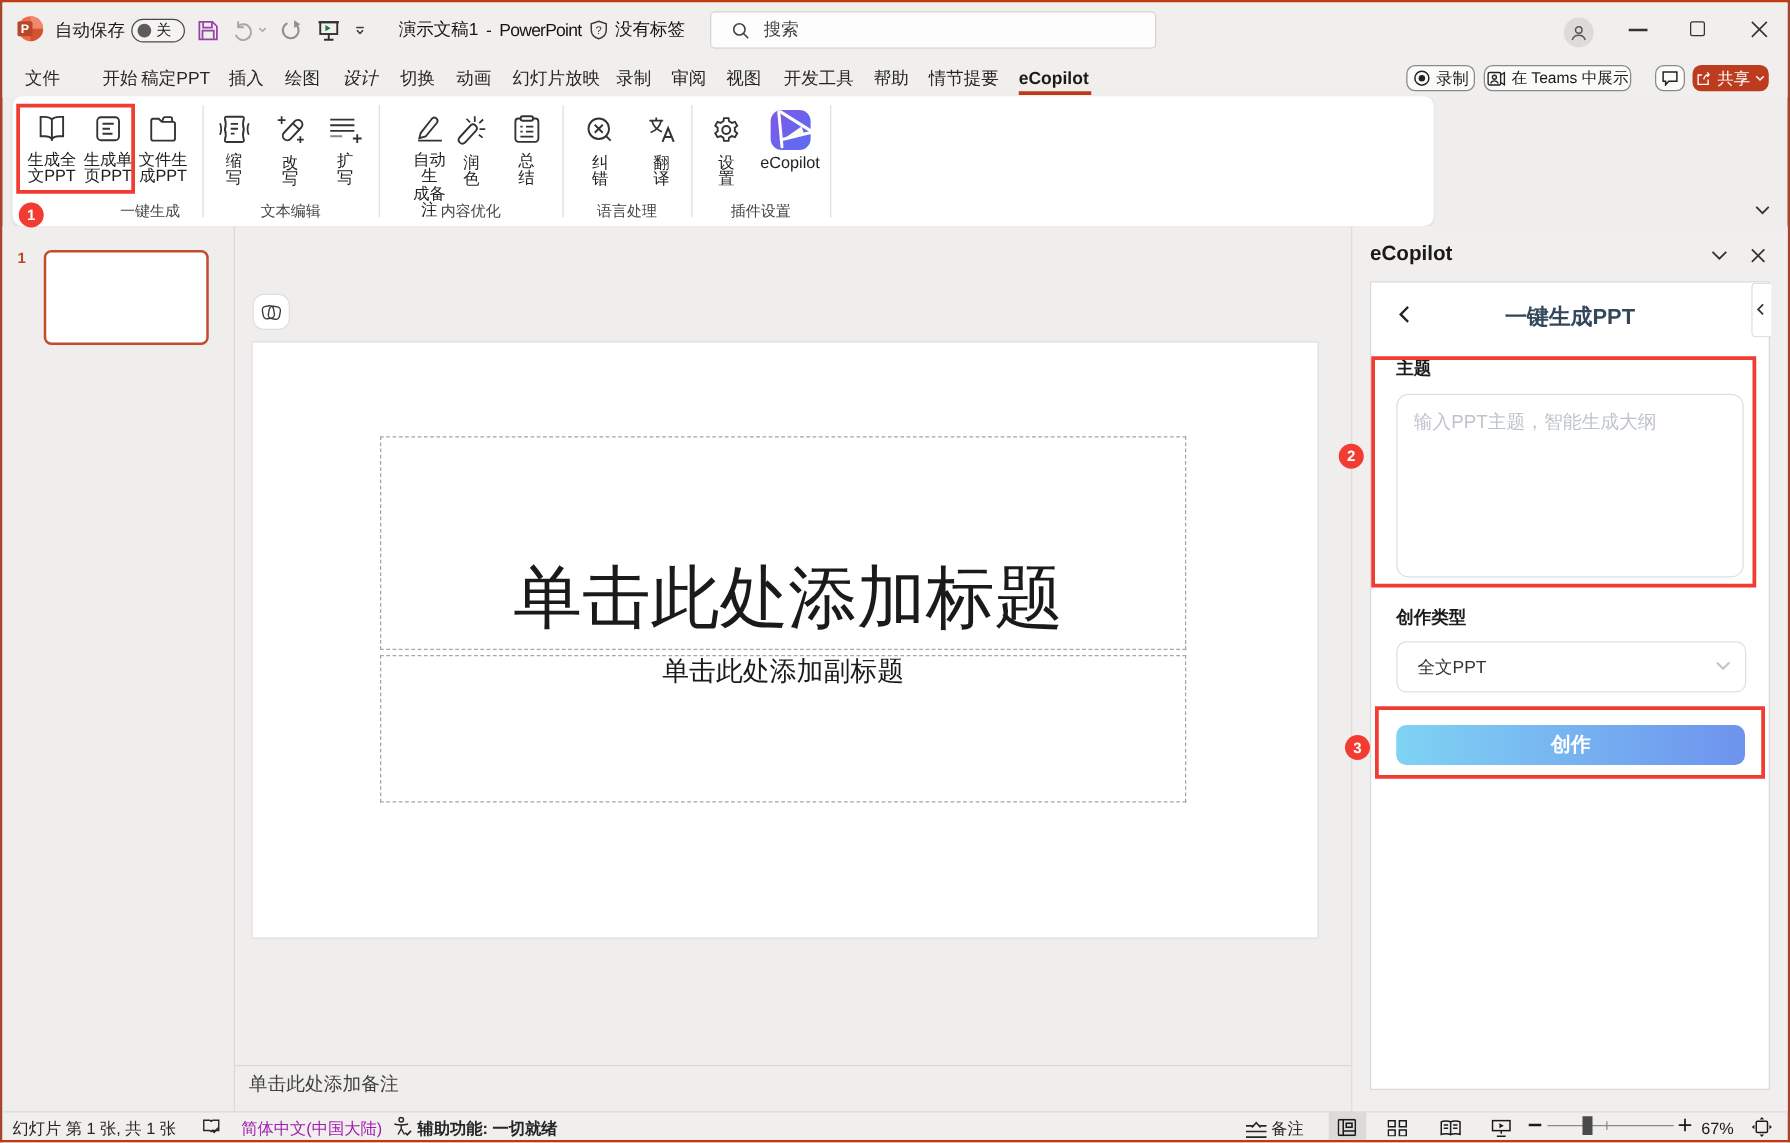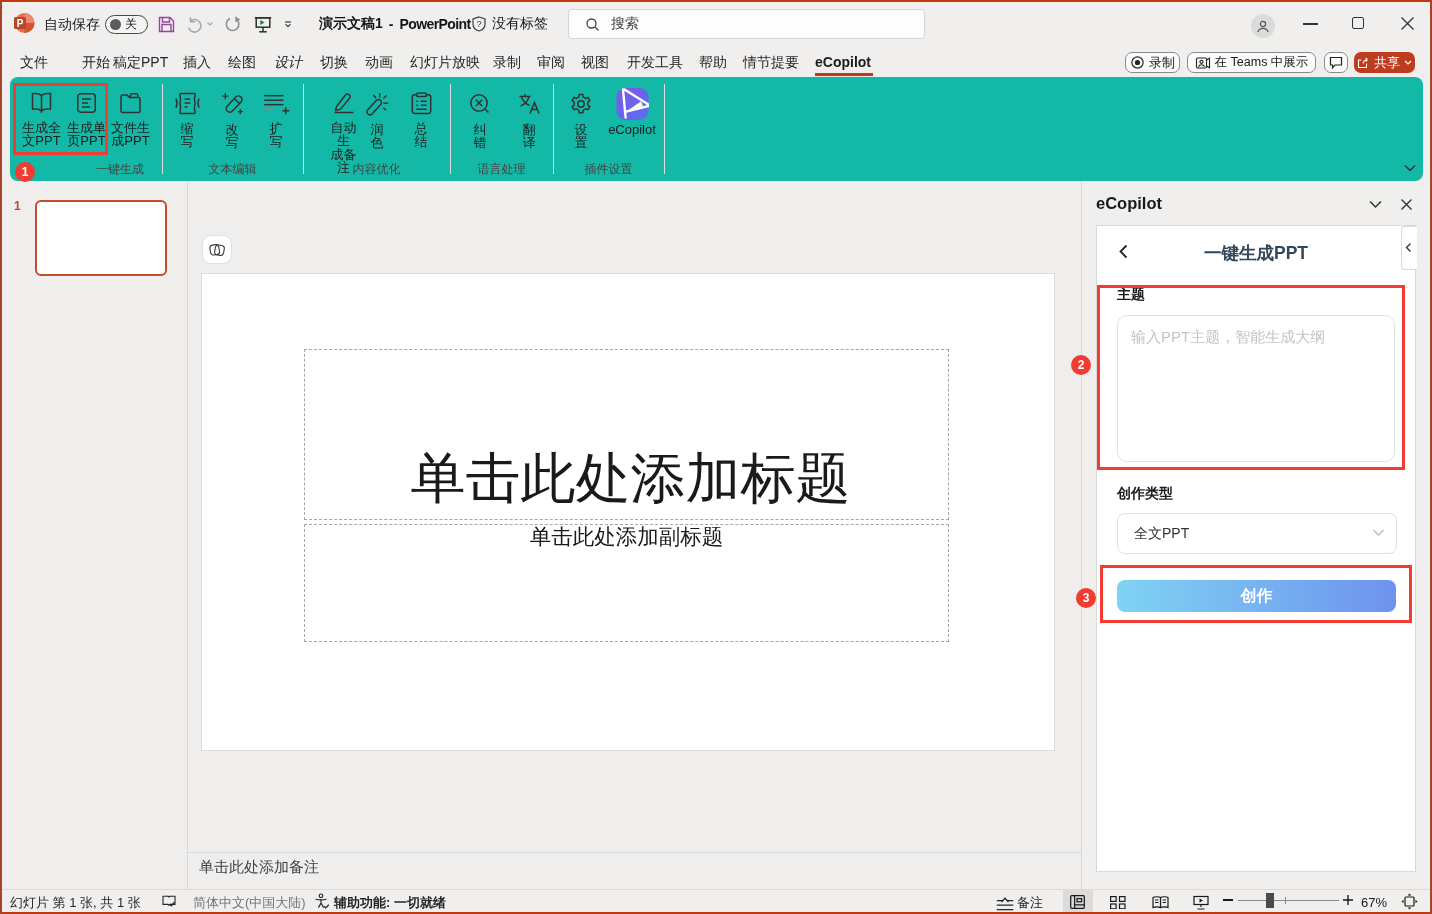--- a/index.html
+++ b/index.html
@@ -8,21 +8,21 @@
 .abs { position:absolute; }
 .flex { display:flex; align-items:center; }
 svg { display:block; }
 
 #b-top { left:0; top:0; width:1432px; height:2px; background:#c0390f; }
 #b-bot { left:0; bottom:0; width:1432px; height:2px; background:#c0390f; }
 #b-left { left:0; top:0; width:2px; height:914px; background:#a8442c; }
 #b-right { right:0; top:0; width:2px; height:914px; background:#a8442c; }
 
 
-#ribbon { left:10px; top:77px; width:1413px; height:104px; background:#14b8a6; border-radius:8px; box-shadow:0 1px 2px rgba(0,0,0,0.08); }
+#ribbon { left:10px; top:77px; width:1137px; height:104px; background:#ffffff; border-radius:8px; box-shadow:0 1px 2px rgba(0,0,0,0.08); }
 .rsep { position:absolute; top:8px; height:160px; width:1px; background:#dedede; }
 .rbtn { position:absolute; top:15px; text-align:center; }
 .rbtn .ric { display:flex; justify-content:center; margin-bottom:7px; }
 .rbtn .rtx { font-size:13px; line-height:13.3px; color:#1f1f1f; }
 .rlabel { position:absolute; top:84px; font-size:12px; color:#444; text-align:center; }
 
 
 .redbox { position:absolute; border:3px solid #f23b31; }
 .badge { position:absolute; width:20px; height:20px; border-radius:50%; background:#f23b31; color:#fff; font-size:12px; font-weight:bold; display:flex; align-items:center; justify-content:center; }
 
@@ -90,21 +90,21 @@
 <path d="M7.3 5 l4.2 2.5 -4.2 2.5 z" fill="#1a7e3f" stroke="none"></path>
 </svg>
 </div>
 <div class="abs" style="left:283px;top:21px;">
     <svg width="10" height="7" viewBox="0 0 10 7" fill="none" stroke="#3b3b3b" stroke-width="1.2">
       <path d="M2 1 h6"></path>
       <path d="M2.5 3.2 L5 5.7 L7.5 3.2" fill="none"></path>
     </svg>
   </div>
 
-<div class="abs flex" style="left:319px;top:15px;font-size:14px;color:#141414;font-weight:bold;">
+<div class="abs flex" style="left:319px;top:15px;font-size:14px;color:#141414;">
 <span>演示文稿1</span>
     <span style="margin:0 6px;">-</span>
     <span style="letter-spacing:-0.6px;">PowerPoint</span>
 </div>
 
 <div class="abs" style="left:470px;top:15px;">
 <svg width="18" height="18" viewBox="0 0 18 18" fill="none" stroke="#3b3b3b" stroke-width="1.2">
 <path d="M9 2 L15 4 V9 c0 3.5 -2.5 6 -6 7 c-3.5 -1 -6 -3.5 -6 -7 V4 Z"></path>
 <text x="9" y="12" font-size="9" fill="#3b3b3b" stroke="none" text-anchor="middle" font-family="Liberation Sans">?</text>
 </svg>
@@ -156,21 +156,21 @@
 <div class="abs" style="left:815px;top:73px;width:58px;height:2.5px;background:#bf3a19;"></div>
 
 <div class="abs flex" style="left:1125px;top:52px;width:55px;height:21px;border:1px solid #8a8a8a;border-radius:7px;background:#fbfbfa;justify-content:center;">
 <svg width="15" height="15" viewBox="0 0 15 15">
       <circle cx="7.5" cy="7.5" r="5.6" fill="none" stroke="#222" stroke-width="1.2"></circle>
       <circle cx="7.5" cy="7.5" r="2.6" fill="#222"></circle>
     </svg>
 <span style="font-size:13px;margin-left:4px;color:#1a1a1a;">录制</span>
 </div>
 
-<div class="abs flex" style="left:1187px;top:52px;width:129px;height:21px;border:1px solid #8a8a8a;border-radius:7px;background:#fbfbfa;justify-content:center;">
+<div class="abs flex" style="left:1187px;top:52px;width:118px;height:21px;border:1px solid #8a8a8a;border-radius:7px;background:#fbfbfa;justify-content:center;">
 <svg width="16" height="16" viewBox="0 0 16 16" fill="none" stroke="#222" stroke-width="1.1">
       <rect x="1.5" y="3" width="10" height="10" rx="1.2"></rect>
       <circle cx="6.5" cy="6.8" r="1.6"></circle>
       <path d="M3.5 11.8 a3.2 3.2 0 0 1 6 0"></path>
       <path d="M11.5 5 l3 -1.8 v9.6 l-3 -1.8"></path>
     </svg>
 <span style="font-size:12.5px;margin-left:4px;color:#1a1a1a;">在 Teams 中展示</span>
 </div>
 
 <div class="abs flex" style="left:1324px;top:52px;width:24px;height:21px;border:1px solid #8a8a8a;border-radius:7px;background:#fbfbfa;justify-content:center;">
@@ -380,21 +380,21 @@
 
 <div class="abs" style="left:188px;top:852px;width:893px;height:1px;background:#d9d9d9;"></div>
 <div class="abs" style="left:199px;top:858px;font-size:15px;color:#404040;">单击此处添加备注</div>
 
 <div id="statusbar" class="abs" style="left:2px;top:889px;width:1428px;height:23px;background:#f0efed;border-top:1px solid #d9d9d9;"></div>
 <div class="abs" style="left:10px;top:894px;font-size:13px;color:#262626;">幻灯片 第 1 张, 共 1 张</div>
 <svg class="abs" style="left:162px;top:895px;" width="14" height="13" viewBox="0 0 14 13" fill="none" stroke="#262626" stroke-width="1.1">
     <path d="M1 1.2 h4.2 a1.6 1.6 0 0 1 1.8 1.3 a1.6 1.6 0 0 1 1.8 -1.3 H13 v8.2 h-4.4 a1.5 1.5 0 0 0 -1.6 1.2 a1.5 1.5 0 0 0 -1.6 -1.2 H1 z"></path>
     <path d="M7.6 8.9 l1.7 1.9 L12.6 7.2" stroke-width="1.3"></path>
   </svg>
-<div class="abs" style="left:193px;top:894px;font-size:13px;color:#737373;">简体中文(中国大陆)</div>
+<div class="abs" style="left:193px;top:894px;font-size:13px;color:#a21caf;">简体中文(中国大陆)</div>
 <svg class="abs" style="left:314px;top:893px;" width="16" height="17" viewBox="0 0 16 17" fill="none" stroke="#262626" stroke-width="1.15">
     <circle cx="7" cy="2.8" r="1.8"></circle>
     <path d="M1.5 6.2 c3.3 0.9 7.7 0.9 11 0"></path>
     <path d="M7 6.8 v3.2 l-2.6 4.6 M7 10 l2.6 4.6"></path>
     <path d="M10.2 13.2 l1.6 1.7 3 -3.2" stroke-width="1.3"></path>
   </svg>
 <div class="abs" style="left:334px;top:894px;font-size:13px;color:#262626;font-weight:bold;">辅助功能: 一切就绪</div>
 
 <svg class="abs" style="left:996px;top:894px;" width="18" height="17" viewBox="0 0 18 17" fill="none" stroke="#262626" stroke-width="1.3">
     <path d="M0.8 6.7 h6 M11.2 6.7 h6 M0.8 11.2 h16.4 M0.8 15.7 h16.4"></path>

